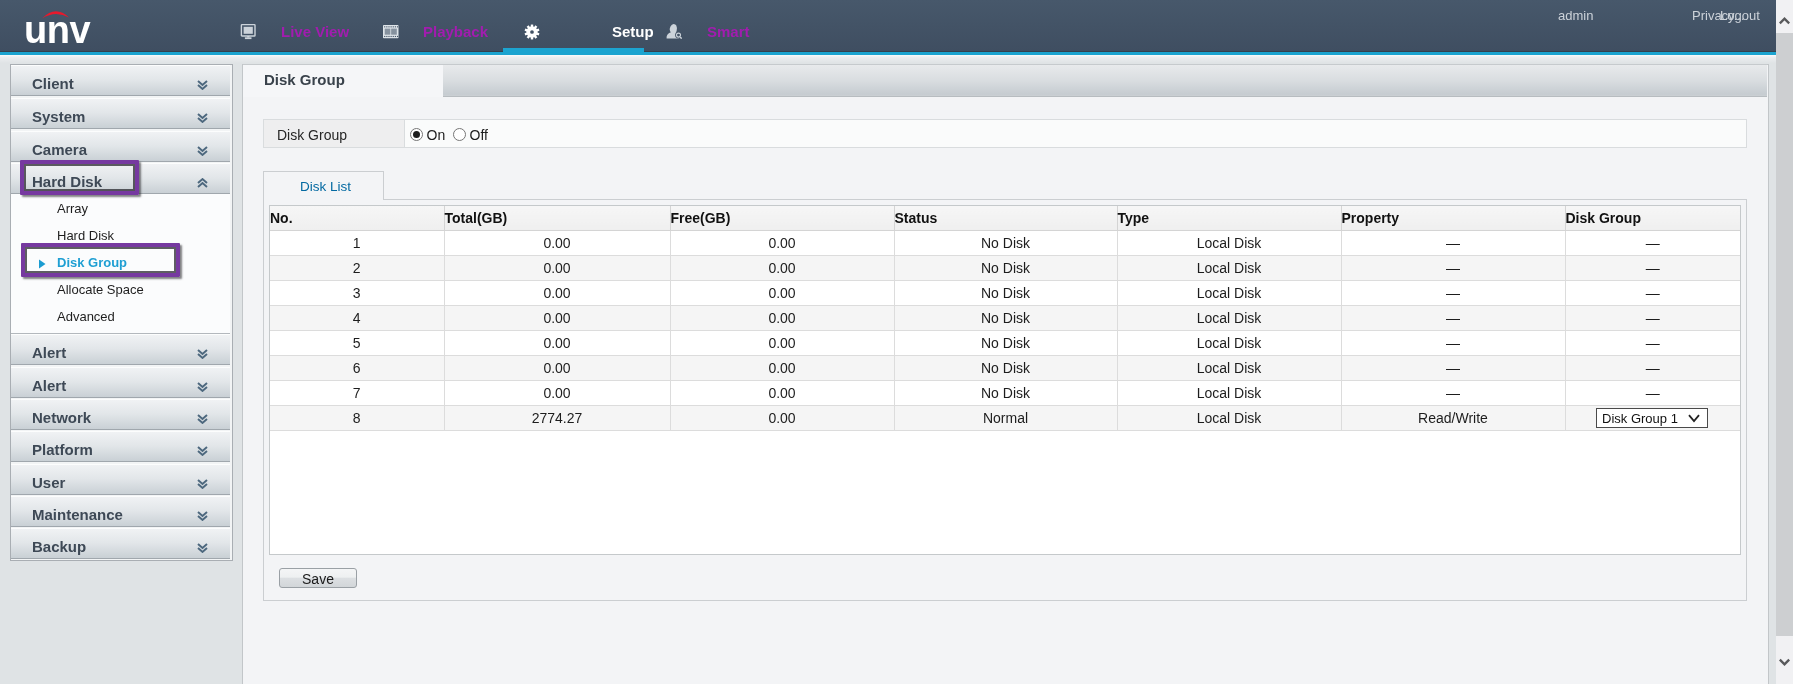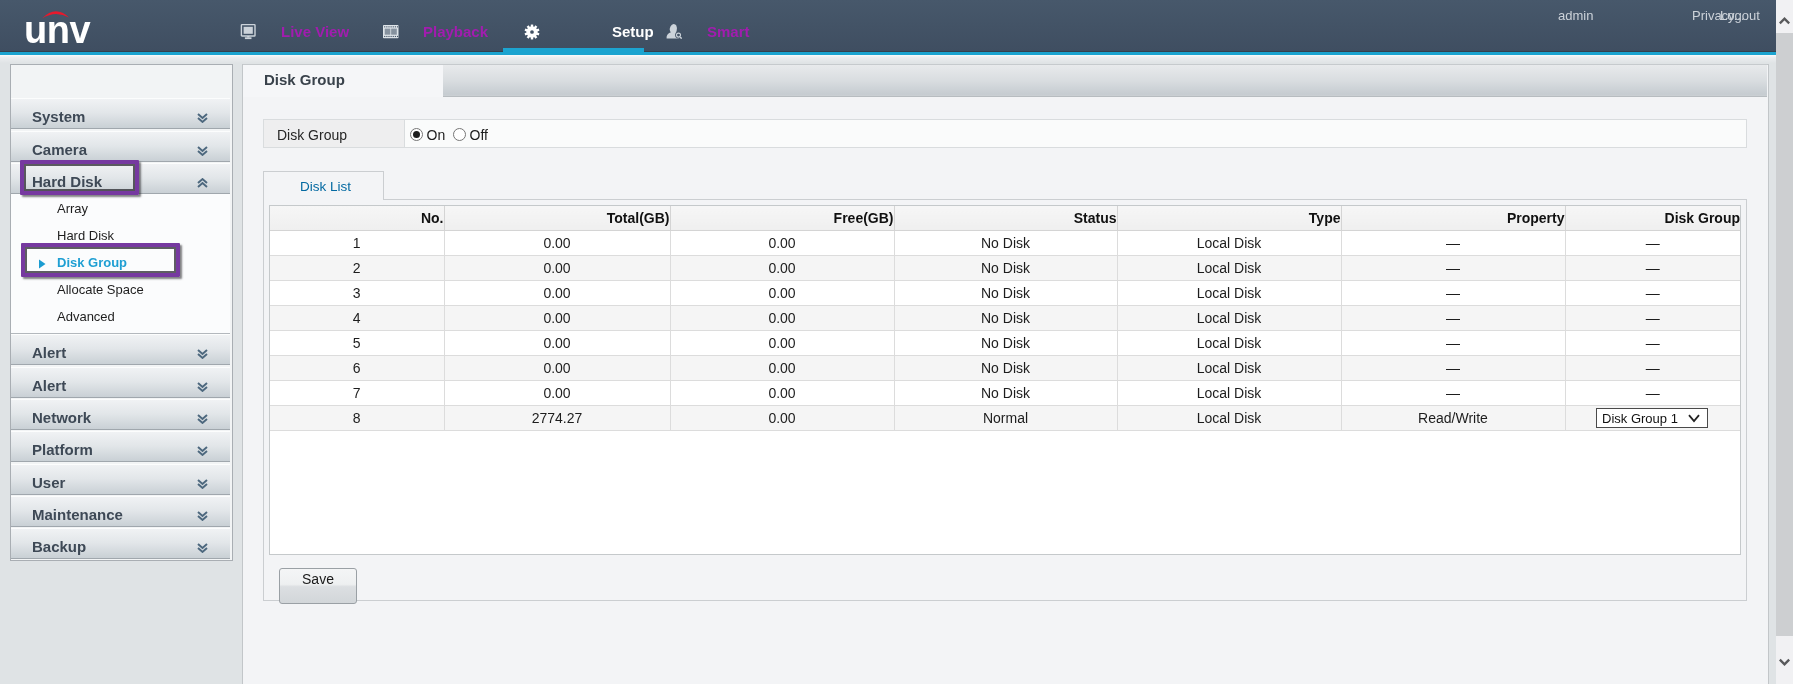--- a/index.html
+++ b/index.html
@@ -55,31 +55,31 @@
 
   
   #gbox{left:263px;top:199px;width:1484px;height:402px;border:1px solid #cbced1;border-top:none;box-sizing:border-box;}
   #gboxtop{left:384px;top:199px;width:1363px;height:1px;background:#cbced1;}
   #dltab{left:263px;top:171px;width:121px;height:29px;background:#f3f4f6;border:1px solid #cbced1;border-bottom:none;box-sizing:border-box;}
   #dltabtxt{left:300px;top:179px;font-size:13.5px;color:#0369a1;}
 
   
   #twrap{left:269px;top:205px;width:1472px;height:350px;background:#ffffff;border:1px solid #c5c9cb;box-sizing:border-box;}
   table{border-collapse:collapse;table-layout:fixed;width:1470px;font-size:14px;color:#1d1d1d;}
-  th{font-weight:bold;color:#111;background:linear-gradient(#f6f6f6,#efefef);border:1px solid #d4d4d4;border-top:none;height:24px;padding:0;text-align:right;}
+  th{font-weight:bold;color:#111;background:linear-gradient(#f6f6f6,#efefef);border:1px solid #d4d4d4;border-top:none;height:24px;padding:0;text-align:left;}
   td{border:1px solid #dcdcdc;height:24px;padding:0;text-align:center;}
   tr.z td{background:#f5f5f5;}
   th:first-child, td:first-child{border-left:none;}
   th:last-child, td:last-child{border-right:none;}
 
   #dgsel{left:1596px;top:408px;width:112px;height:20px;background:#fff;border:1px solid #4a4a4a;box-sizing:border-box;}
   #dgsel span{position:absolute;left:5px;top:2px;font-size:13px;color:#111;}
 
   
-  #savebtn{left:279px;top:568px;width:78px;height:36px;border:1px solid #9aa0a5;border-radius:3px;
+  #savebtn{left:279px;top:568px;width:78px;height:20px;border:1px solid #9aa0a5;border-radius:3px;
     background:linear-gradient(#f4f5f6 0%,#eef0f1 45%,#dcdfe2 52%,#d2d6d9 100%);box-sizing:border-box;}
   #savebtn span{position:absolute;left:0;top:2px;width:76px;text-align:center;font-size:14px;color:#1a1a1a;}
 </style>
 </head>
 <body>
 <div id="root">
   <div id="topbar" class="abs"></div>
   <div id="cyanline" class="abs"></div>
   <div id="whiteline" class="abs"></div>
   <div id="setupline" class="abs"></div>
@@ -162,20 +162,26 @@
   <div id="sbar" class="abs"></div>
   <div id="sthumb" class="abs"></div>
   <svg class="abs" style="left:1779px;top:16px" width="11" height="10" viewBox="0 0 11 10">
     <path d="M0.8 7.4 L5.5 2.6 L10.2 7.4" fill="none" stroke="#58595b" stroke-width="2.4"></path>
   </svg>
   <svg class="abs" style="left:1779px;top:657px" width="11" height="10" viewBox="0 0 11 10">
     <path d="M0.8 2.6 L5.5 7.4 L10.2 2.6" fill="none" stroke="#58595b" stroke-width="2.4"></path>
   </svg>
 
   <div id="acc" class="abs">
+      <div class="mhead" style="top:0px">
+        <span class="t">Client</span>
+        <svg width="11" height="10" viewBox="0 0 11 10">
+          <path d="M1 1.1 L5.5 4.9 L10 1.1 M1 5.1 L5.5 8.9 L10 5.1" fill="none" stroke="#4d687e" stroke-width="2"></path>
+        </svg>
+      </div>
       <div class="mhead" style="top:65.6px">
         <span class="t">Camera</span>
         <svg width="11" height="10" viewBox="0 0 11 10">
           <path d="M1 1.1 L5.5 4.9 L10 1.1 M1 5.1 L5.5 8.9 L10 5.1" fill="none" stroke="#4d687e" stroke-width="2"></path>
         </svg>
       </div>
       <div class="mhead" style="top:32.8px">
         <span class="t">System</span>
         <svg width="11" height="10" viewBox="0 0 11 10">
           <path d="M1 1.1 L5.5 4.9 L10 1.1 M1 5.1 L5.5 8.9 L10 5.1" fill="none" stroke="#4d687e" stroke-width="2"></path>

